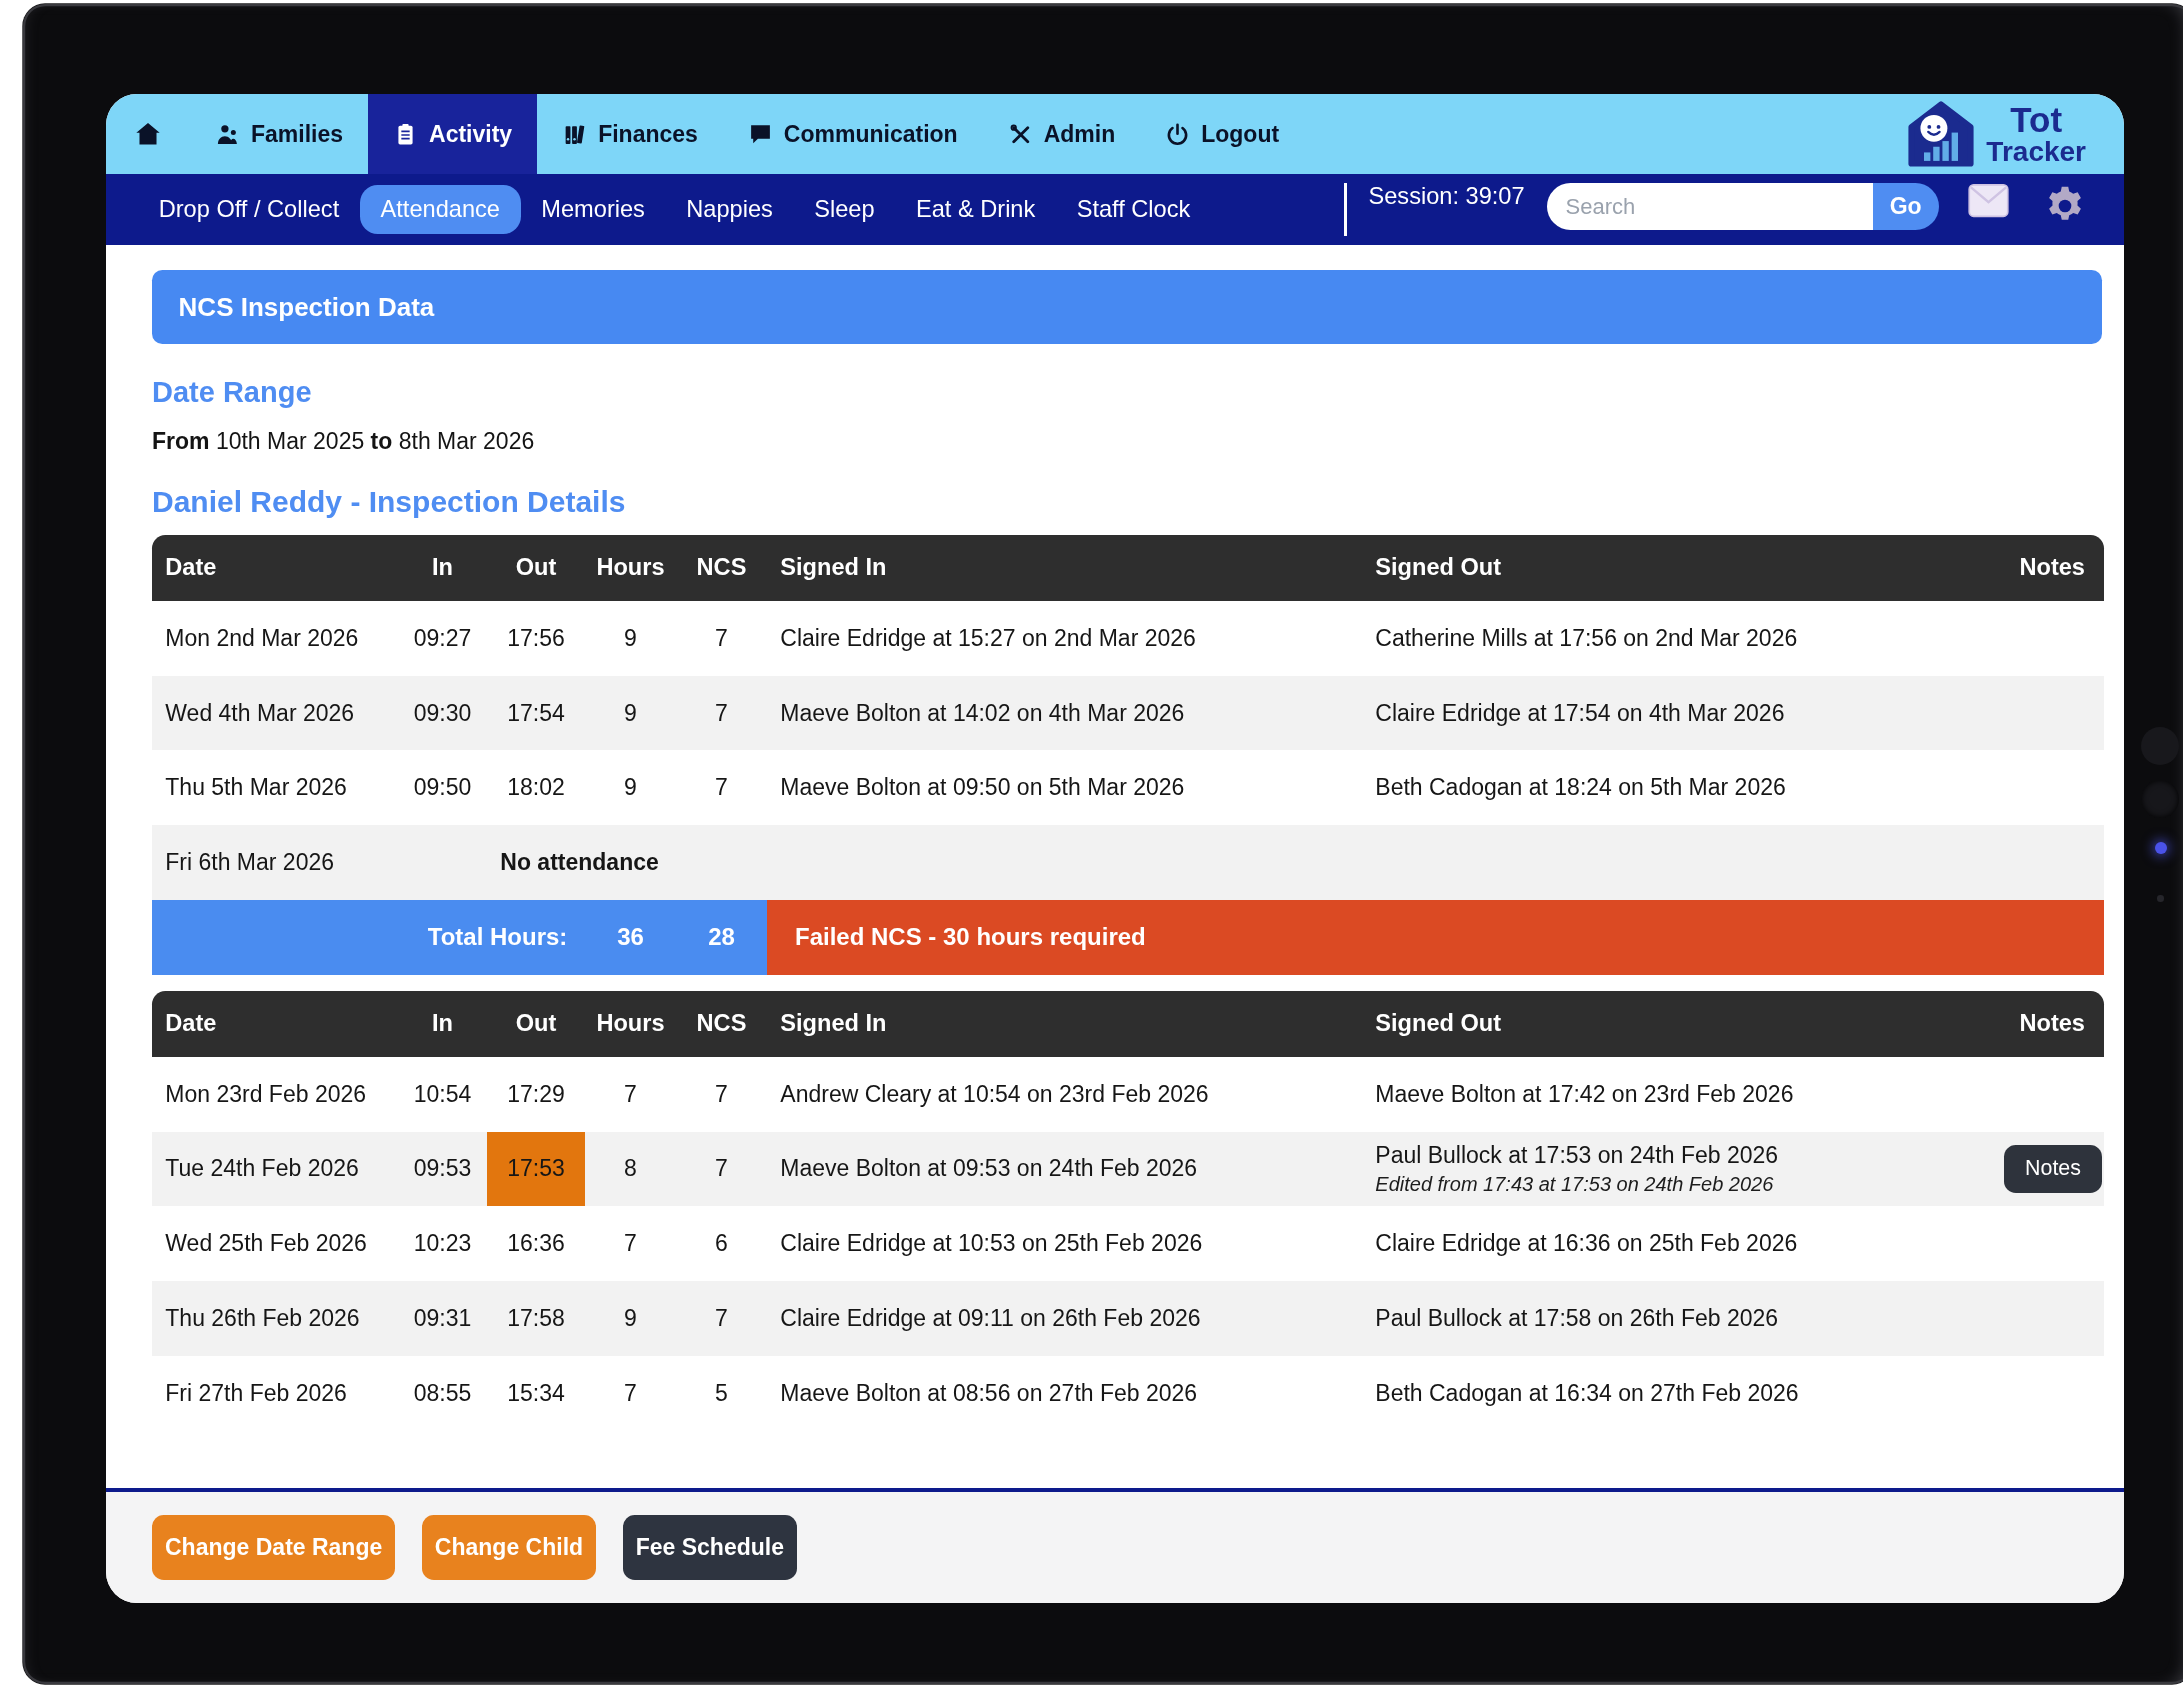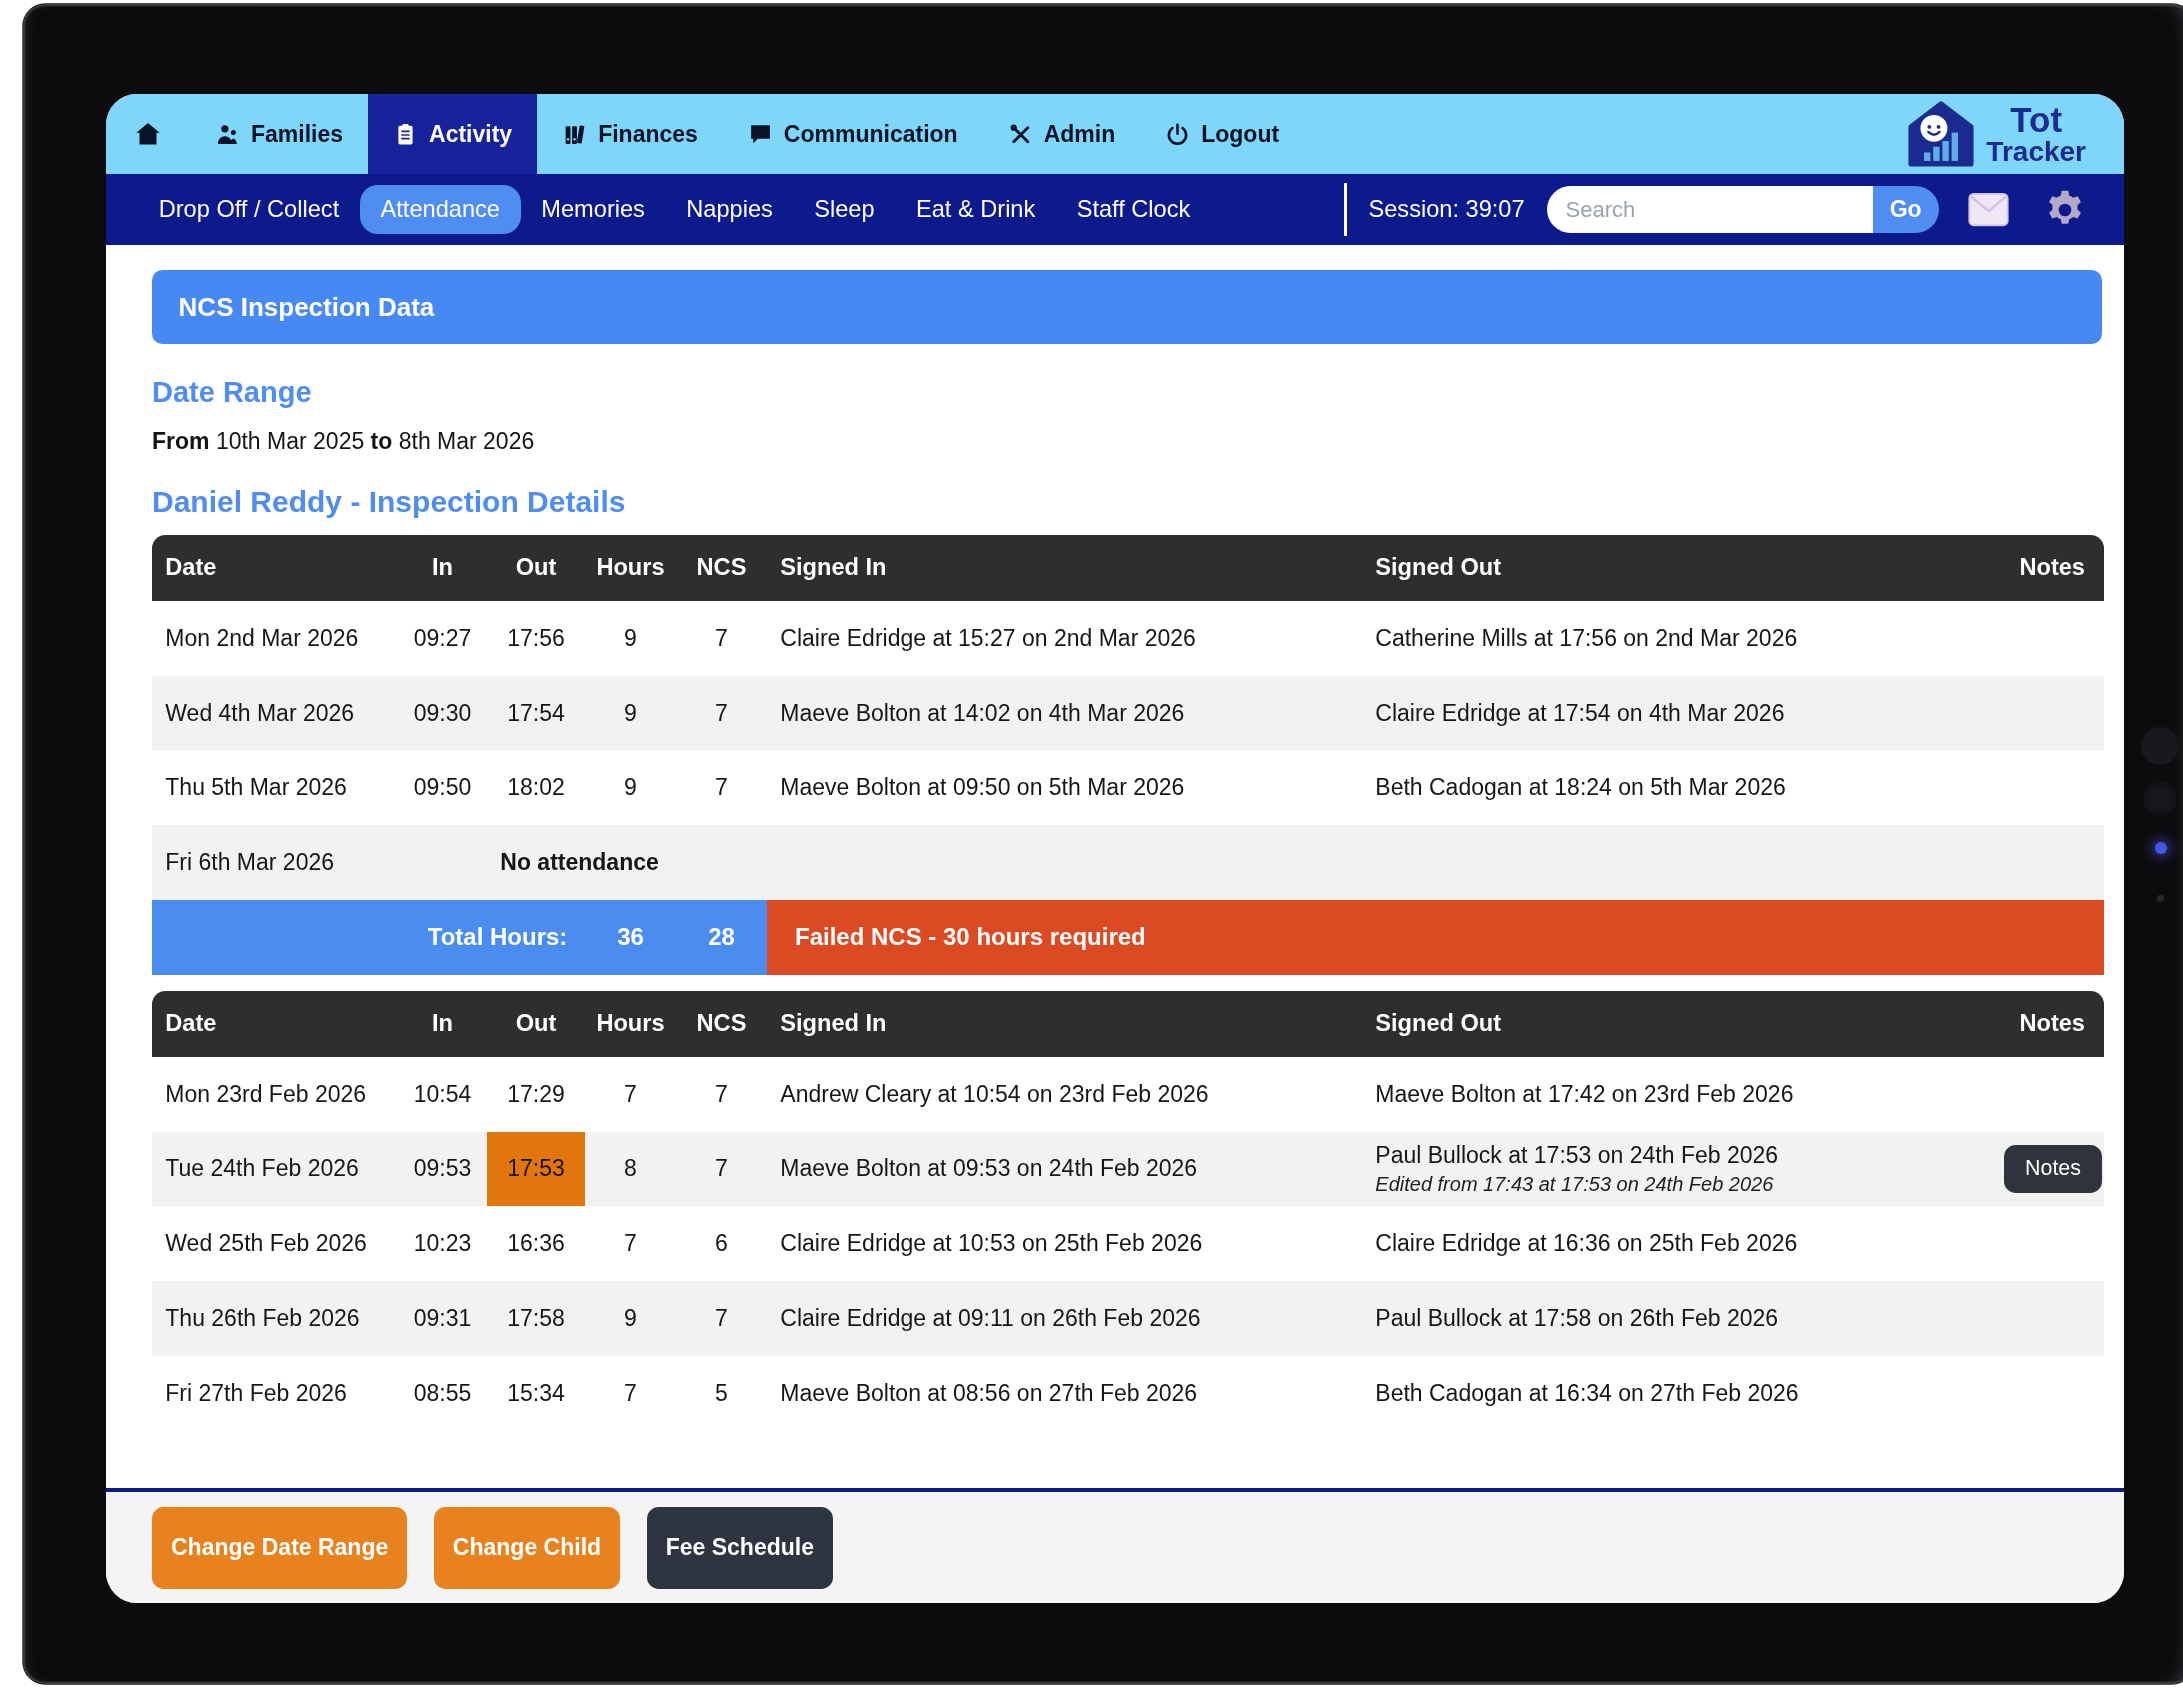--- a/index.html
+++ b/index.html
@@ -33,21 +33,21 @@
   .logo svg{width:68px;height:68px;}
   .logo-text{display:flex;flex-direction:column;line-height:1.02;color:#1b2b8f;font-weight:700;}
   .logo-line1{font-size:35px;text-align:center;}
   .logo-line2{font-size:28px;}
 
   
   .subnav{height:71px;background:#0d1a8c;display:flex;align-items:center;flex:0 0 auto;
           padding:0 32px;color:#ffffff;}
   .sub-item{font-size:23.6px;padding:11px 20.7px;cursor:pointer;white-space:nowrap;}
   .sub-item.active{background:#4f8df2;border-radius:17.7px;}
-  .sub-right{margin-left:auto;display:flex;align-items:center;}
+  .sub-right{margin-left:auto;display:flex;align-items:flex-start;}
   .sep{width:2.2px;height:53px;background:#ffffff;margin-right:22px;}
   .session{font-size:23.6px;margin-right:22px;white-space:nowrap;}
   .search{display:flex;height:47px;border-radius:23.6px;overflow:hidden;width:392px;}
   .search input{flex:1;border:none;outline:none;padding:0 19px;font-size:22px;color:#333;
                 font-family:"Liberation Sans", sans-serif;}
   .search input::placeholder{color:#9aa2ad;}
   .go-btn{width:74px;background:#4f8df2;color:#fff;border:none;font-size:23px;font-weight:600;
           cursor:pointer;font-family:"Liberation Sans", sans-serif;}
   .icon-btn{background:none;border:none;padding:0;cursor:pointer;display:flex;align-items:center;}
   .envelope-btn{margin-left:28px;}
@@ -81,22 +81,22 @@
              padding:11.8px 20.7px;cursor:pointer;font-family:"Liberation Sans", sans-serif;}
   tr.total td{background:#4a8cf0;color:#ffffff;font-weight:700;font-size:24px;height:63px;}
   tr.total .t-label{text-align:right;padding-right:17.7px;}
   tr.total .t-num{text-align:center;}
   tr.total .t-status{text-align:left;padding-left:28px;}
   tr.total .t-status.failed{background:#db4a23;}
 
   
   .footer{flex:0 0 111px;background:#f4f4f5;border-top:4.4px solid #0d1a8c;display:flex;
           align-items:center;padding-left:46px;gap:26.6px;}
-  .f-btn{height:82px;border:none;border-radius:11.8px;font-size:23px;font-weight:600;
-         padding:0 19px;color:#ffffff;cursor:pointer;font-family:"Liberation Sans", sans-serif;}
+  .f-btn{height:65px;border:none;border-radius:11.8px;font-size:23px;font-weight:600;
+         padding:0 13px;color:#ffffff;cursor:pointer;font-family:"Liberation Sans", sans-serif;}
   .f-btn.orange{background:#e8821e;}
   .f-btn.dark{background:#2e3440;}
 </style>
 </head>
 <body>
 
 <div class="tablet">
   <div class="cam cam-1"></div>
   <div class="cam cam-2"></div>
   <div class="cam led"></div>

